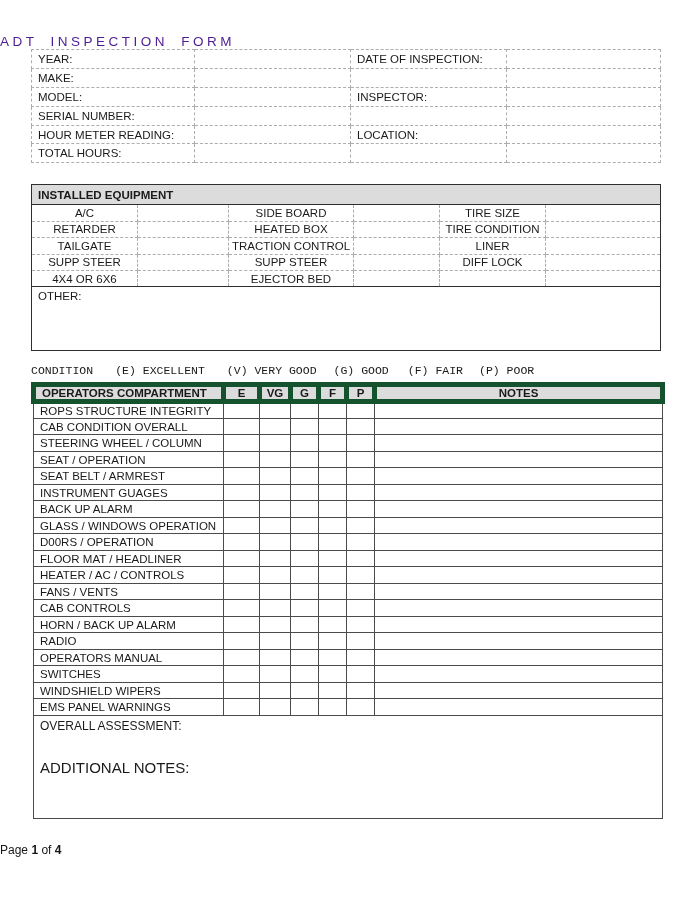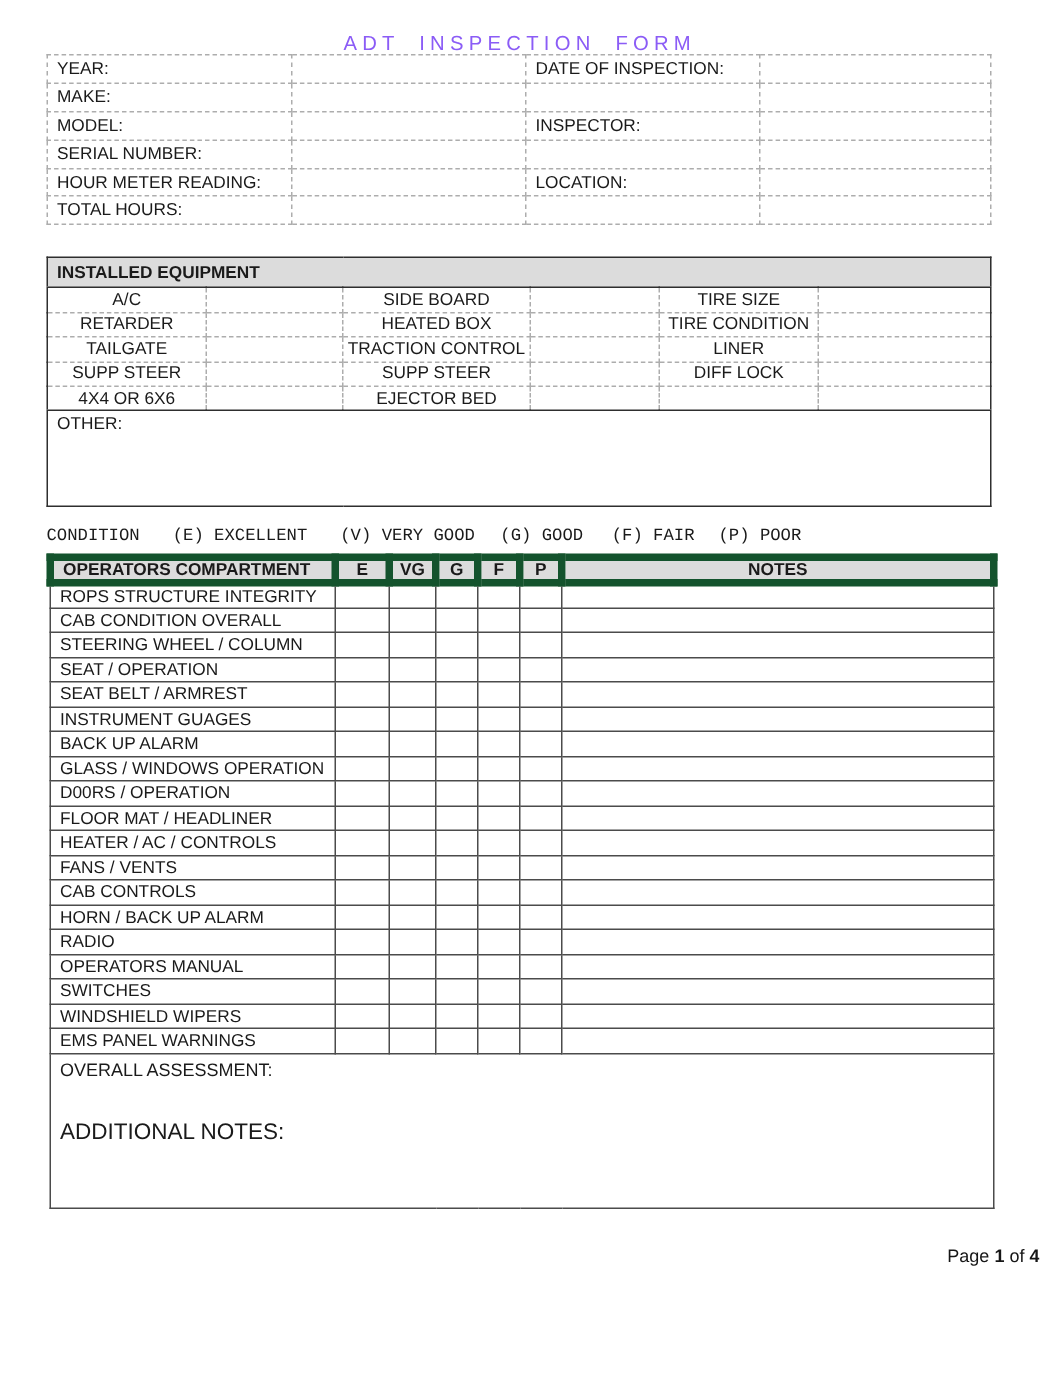--- a/index.html
+++ b/index.html
@@ -4,22 +4,22 @@
 <style>
   * { box-sizing: border-box; }
   html,body { margin:0; padding:0; }
   body {
     width:693px; height:922px; background:#ffffff;
     font-family:"Liberation Sans", sans-serif; color:#1a1a1a;
   }
   .page { position:relative; width:693px; height:922px; overflow:hidden; background:#fff; }
 
   .title {
-    margin-top:21px; text-align:center; font-size:13.5px; letter-spacing:3.5px;
-    word-spacing:6px; color:#8b5cf6; font-weight:400;
+    margin-top:34px; font-size:13.5px; letter-spacing:3.5px;
+    word-spacing:6px; color:#4c1d95; font-weight:400;
   }
 
   table { border-collapse:collapse; table-layout:fixed; margin-left:31px; }
 
   
   .info { width:629px; }
   .info td {
     border:1px dashed #adadad; height:18.9px; font-size:11.5px;
     padding:0 4px 0 6px; white-space:nowrap; overflow:hidden;
   }
@@ -54,21 +54,21 @@
     background:#dcdcdc; border:5px solid #14532d; font-size:11.5px; font-weight:700;
     height:15px; padding:0; text-align:center; white-space:nowrap; overflow:hidden;
   }
   .ops th.itemh { text-align:left; padding-left:6px; }
   .ops td { border:1px solid #4b4b4b; height:16.5px; font-size:11.5px; padding:0; }
   .ops td.item { padding-left:6px; white-space:nowrap; overflow:hidden; }
   .ops td.assess { height:103px; vertical-align:top; padding:3px 6px; }
   .assess-label { font-size:12px; }
   .assess-notes { margin-top:26px; font-size:15px; }
 
-  .footer { text-align:right; margin-top:24px; font-size:12px; color:#161616; }
+  .footer { text-align:left; margin-top:24px; font-size:12px; color:#161616; }
   .footer .bold { font-weight:700; }
 </style>
 </head>
 <body>
 
 <div class="page">
 
   <div class="title">ADT INSPECTION FORM</div>
 
   <table class="info">

